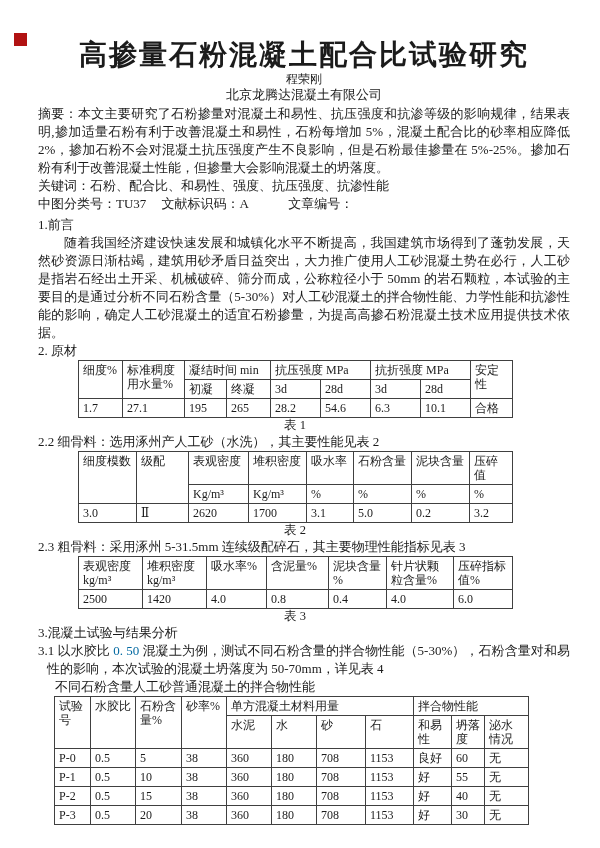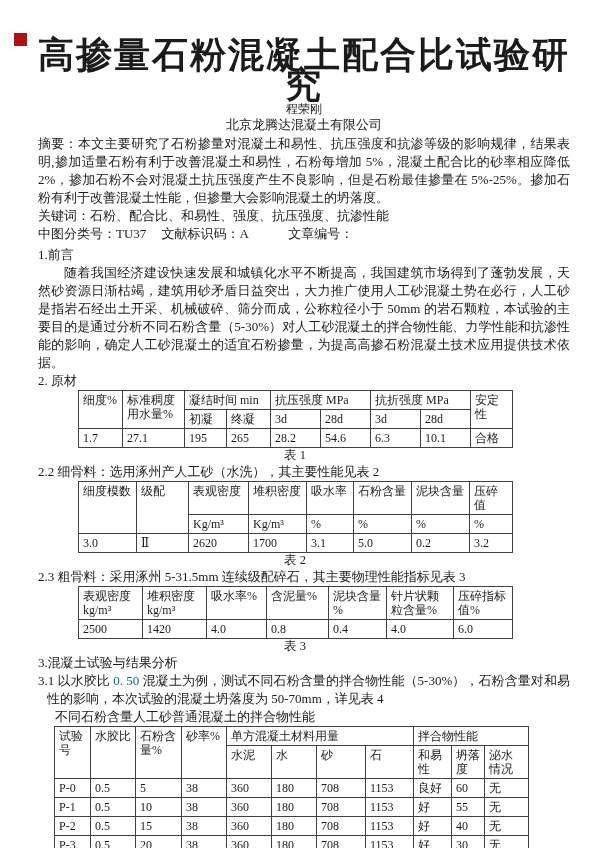--- a/index.html
+++ b/index.html
@@ -9,21 +9,21 @@
     margin:0 auto;
     background:#ffffff;
     overflow:hidden;
     font-family:"Liberation Serif","DejaVu Serif",serif;
     color:#1b1b1b;
   }
   .content{padding:40px 30px 0 38px;}
   .red-marker{position:absolute;left:14px;top:33px;width:13px;height:13px;background:#b11212;}
   h1.title{
     margin:0 0 2px 0;
-    font-size:36px;line-height:30px;
+    font-size:28px;line-height:30px;
     font-weight:700;text-align:center;letter-spacing:2px;
   }
   .author{text-align:center;font-size:12px;line-height:15px;}
   .affil{text-align:center;font-size:13px;line-height:16px;margin-bottom:2px;}
   p{margin:0;font-size:13px;line-height:18px;text-align:justify;}
   .meta span{display:inline-block;}
   .meta .gap1{margin-right:12px;}
   .meta .gap2{margin-right:36px;}
   .block-gap{height:3px;}
   .indent{text-indent:2em;}

